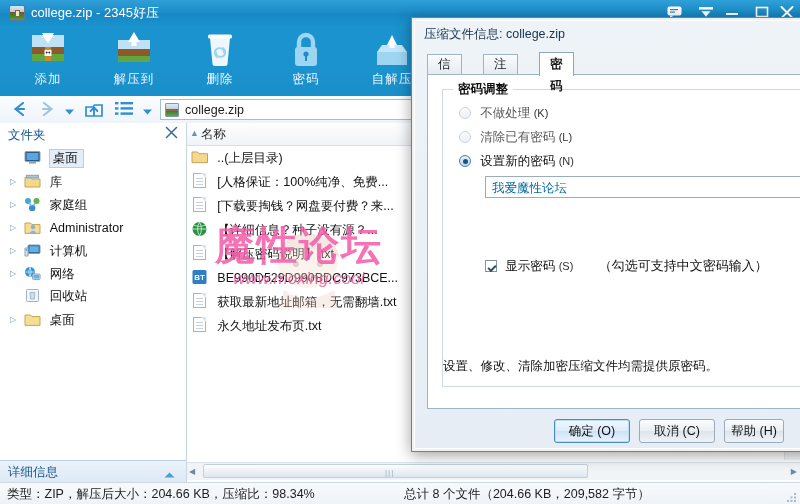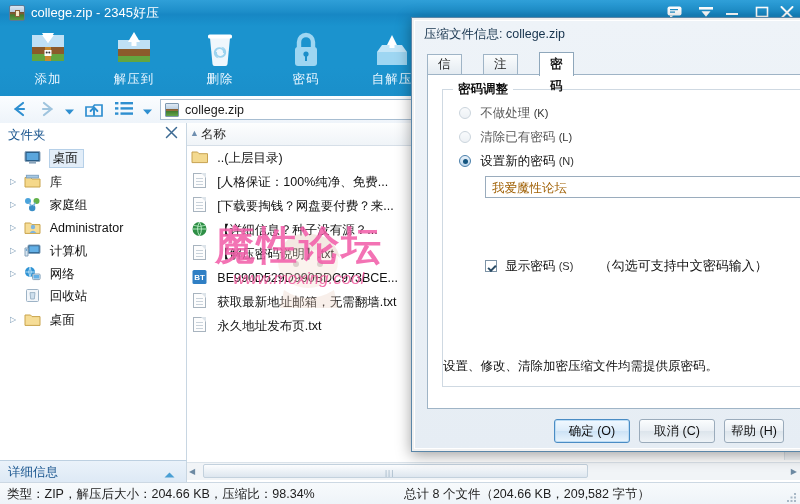--- a/index.html
+++ b/index.html
@@ -148,21 +148,21 @@
   .radio.off{opacity:.55;}
   .rlbl{font-size:12.5px;color:#111;}
   .rlbl.dim{color:#5a5a5a;}
   .rkey{font-size:11px;color:#333;}
   #r-none{top:12px;}
   #r-clear{top:36px;}
   #r-set{top:60px;}
 
   #pw-input{position:absolute;left:42px;top:86px;right:20px;height:22px;background:#fff;
     border:1px solid #9aacbd;box-sizing:border-box;}
-  #pw-value{position:absolute;left:6px;top:3px;font-size:12.5px;color:#a16207;text-align:center;}
+  #pw-value{position:absolute;left:6px;top:3px;font-size:12.5px;color:#0369a1;text-align:center;}
 
   #show-pw-row{position:absolute;left:42px;top:166px;height:20px;line-height:20px;white-space:nowrap;cursor:default;}
   #show-pw-box{display:inline-block;width:12px;height:12px;background:#fff;border:1px solid #7d93a6;
     box-sizing:border-box;vertical-align:-2px;margin-right:5px;position:relative;}
   #show-pw-box:after{content:"";position:absolute;left:2px;top:4px;width:6px;height:3px;
     border-left:2px solid #2b4c66;border-bottom:2px solid #2b4c66;transform:rotate(-45deg);}
   #show-pw-hint{margin-left:22px;font-size:13px;color:#111;}
 
   #dlg-note{position:absolute;left:0;right:0;top:268px;text-align:left;font-size:12.5px;color:#111;}
 

